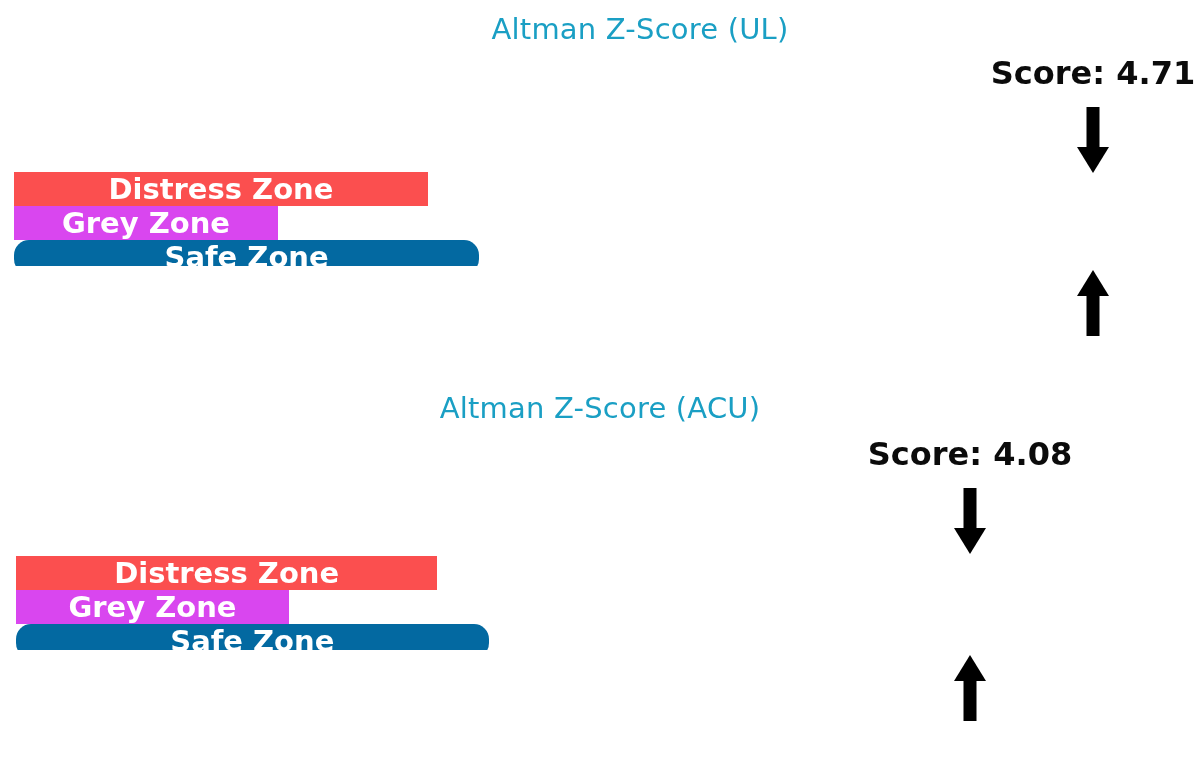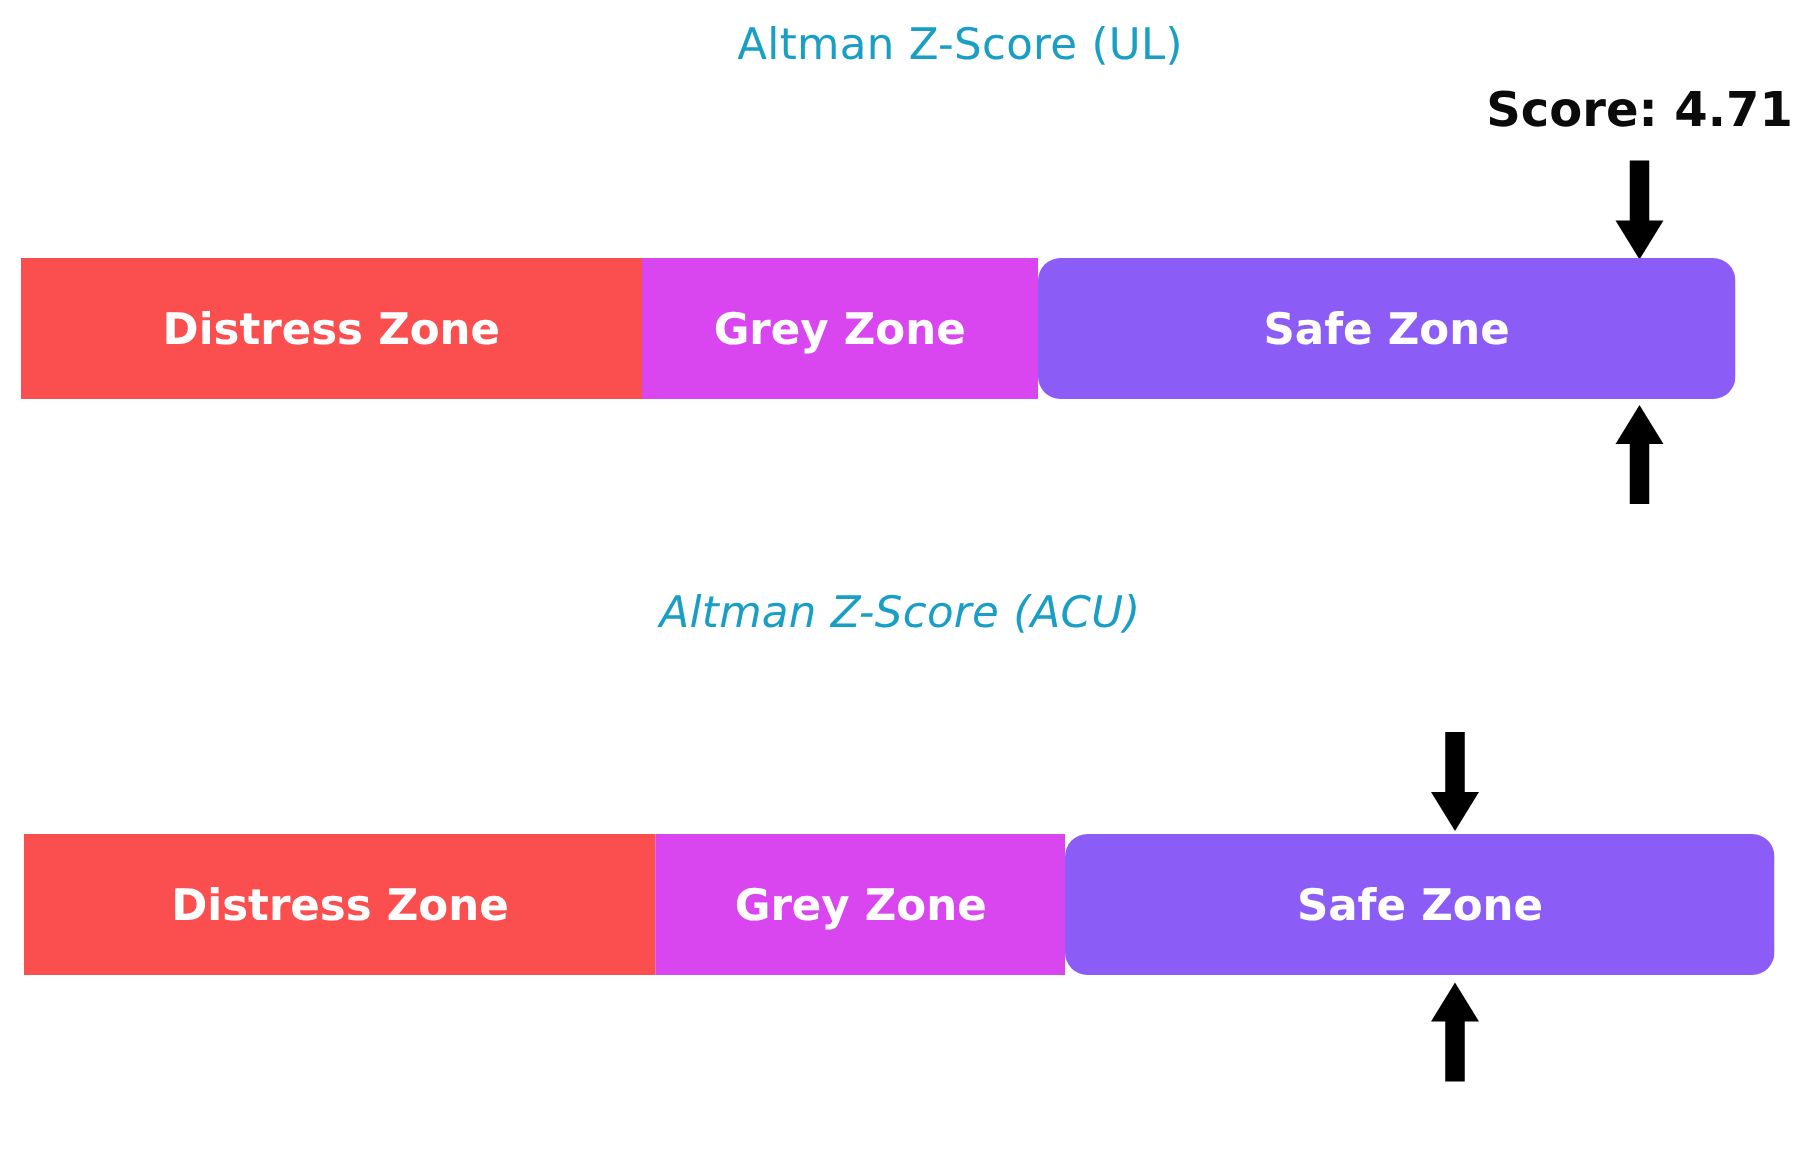--- a/index.html
+++ b/index.html
@@ -41,37 +41,37 @@
     font-family: "DejaVu Sans", sans-serif;
     font-size: 32px;
     font-weight: bold;
     color: #0b0b0b;
     white-space: nowrap;
     transform: translateX(-50%);
   }
   .bar {
     position: absolute;
     display: flex;
-    flex-direction: row;
+    flex-direction: column;
     overflow: hidden;
   }
   .zone {
     height: 100%;
     display: flex;
     align-items: center;
     justify-content: center;
     color: #ffffff;
     font-family: "DejaVu Sans", sans-serif;
     font-weight: bold;
     white-space: nowrap;
     box-sizing: border-box;
   }
   .zone-distress { background: #fb4f4f; }
   .zone-grey     { background: #d946ef; }
-  .zone-safe     { background: #8b5cf6; border-radius: 15px; }
+  .zone-safe     { background: #0369a1; border-radius: 15px; }
 
   
   .arrow {
     position: absolute;
     transform: translateX(-50%);
   }
   .arrow .shaft {
     position: absolute;
     left: 50%;
     transform: translateX(-50%);
@@ -121,22 +121,23 @@
     </div>
 
     <div class="arrow arrow-up" style="left:1093px; top:270px; width:32px; height:66px;">
       <span class="head"></span>
       <span class="shaft" style="height:42px;"></span>
     </div>
   </div>
 
   <div class="gauge-block" style="top:383px;height:383px;">
 
-    <div class="gauge-title" style="top:8px;font-style:italic;">Altman Z-Score (ACU)</div>
+    <div class="gauge-title" style="top:8px;">Altman Z-Score (ACU)</div>
 
+    <div class="score-label" style="left:970px; top:52px;">Score: 4.08</div>
 
     <div class="arrow arrow-down" style="left:970px; top:105px; width:32px; height:66px;">
       <span class="shaft" style="height:42px;"></span>
       <span class="head"></span>
     </div>
 
     <div class="bar" style="left:16px; top:173px; width:1167px; height:94px;">
       <div class="zone zone-distress" style="width:36.1%; font-size:29px;">
         <span>Distress Zone</span>
       </div>

